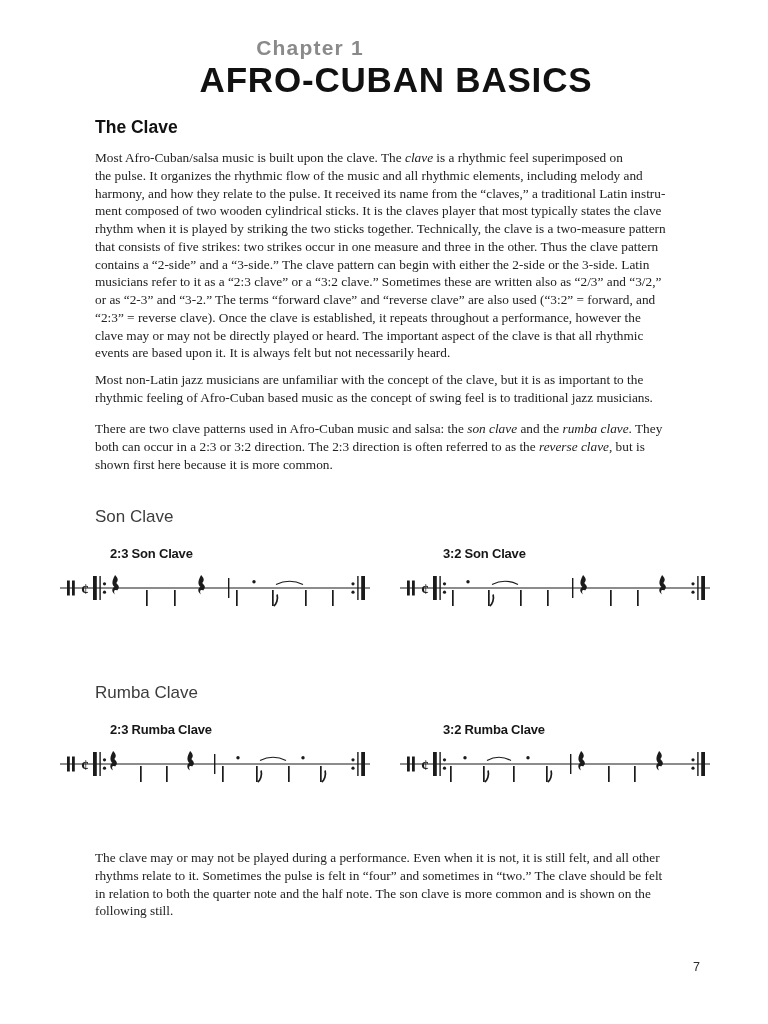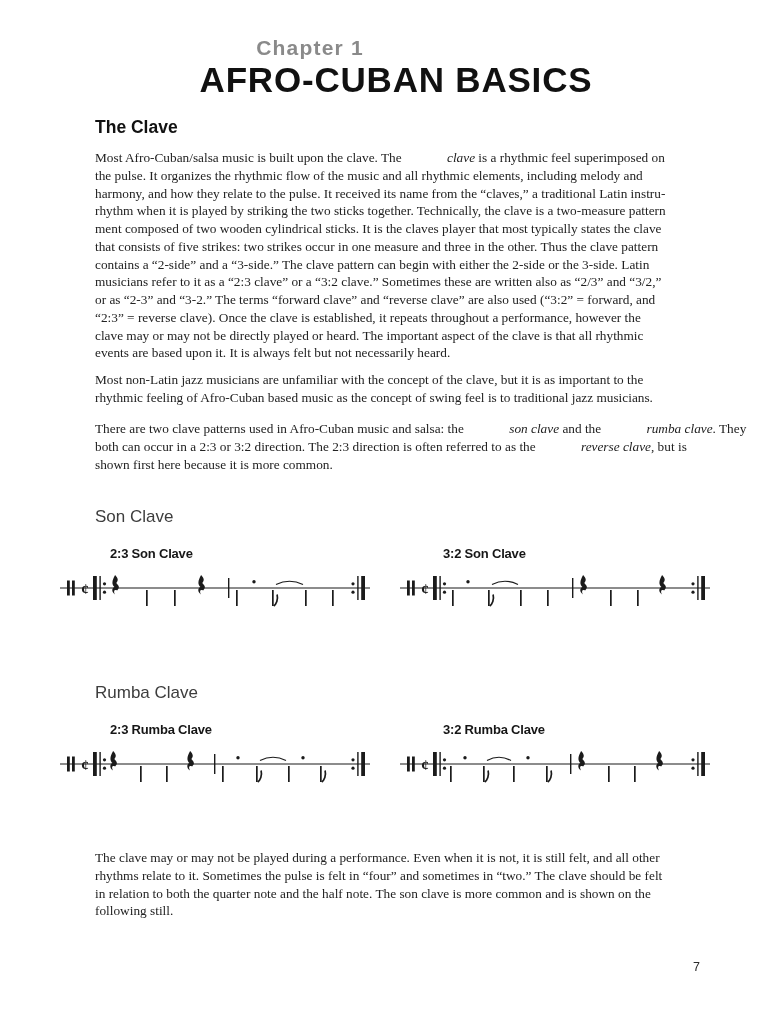--- a/index.html
+++ b/index.html
@@ -22,21 +22,21 @@
     font-family:"Liberation Sans", sans-serif;font-weight:bold;
     font-size:17.5px;color:#111;
   }
   .sub-heading{
     position:absolute;left:95px;
     font-family:"Liberation Sans", sans-serif;font-weight:normal;
     font-size:17px;color:#3d3d3d;
   }
   .para{position:absolute;left:95px;width:600px;font-size:13.3px;color:#222;}
   .tline{white-space:nowrap;height:17.75px;line-height:17.75px;}
-  .tline em{font-style:italic;margin-left:42px;}
+  .tline em{font-style:italic;}
   .staff-label{
     position:absolute;font-family:"Liberation Sans", sans-serif;
     font-weight:bold;font-size:13px;letter-spacing:-0.2px;color:#161616;
   }
   .staff{position:absolute;width:310px;height:48px;}
   .page-number{
     position:absolute;left:693px;top:960px;
     font-family:"Liberation Sans", sans-serif;font-size:12.5px;color:#2b2b2b;
   }
 </style>
@@ -47,22 +47,22 @@
 
   <div class="chapter">Chapter 1</div>
   <div class="title">AFRO-CUBAN BASICS</div>
 
   <div class="section-heading" style="top:117px">The Clave</div>
 
   <div class="para" style="top:149px">
       <div class="tline"><span>Most Afro-Cuban/salsa music is built upon the clave. The </span><em>clave</em><span> is a rhythmic feel superimposed on</span></div>
       <div class="tline"><span>the pulse. It organizes the rhythmic flow of the music and all rhythmic elements, including melody and</span></div>
       <div class="tline"><span>harmony, and how they relate to the pulse. It received its name from the “claves,” a traditional Latin instru-</span></div>
+      <div class="tline"><span>ment composed of two wooden cylindrical sticks. It is the claves player that most typically states the clave</span></div>
       <div class="tline"><span>rhythm when it is played by striking the two sticks together. Technically, the clave is a two-measure pattern</span></div>
-      <div class="tline"><span>ment composed of two wooden cylindrical sticks. It is the claves player that most typically states the clave</span></div>
       <div class="tline"><span>that consists of five strikes: two strikes occur in one measure and three in the other. Thus the clave pattern</span></div>
       <div class="tline"><span>contains a “2-side” and a “3-side.” The clave pattern can begin with either the 2-side or the 3-side. Latin</span></div>
       <div class="tline"><span>musicians refer to it as a “2:3 clave” or a “3:2 clave.” Sometimes these are written also as “2/3” and “3/2,”</span></div>
       <div class="tline"><span>or as “2-3” and “3-2.” The terms “forward clave” and “reverse clave” are also used (“3:2” = forward, and</span></div>
       <div class="tline"><span>“2:3” = reverse clave). Once the clave is established, it repeats throughout a performance, however the</span></div>
       <div class="tline"><span>clave may or may not be directly played or heard. The important aspect of the clave is that all rhythmic</span></div>
       <div class="tline"><span>events are based upon it. It is always felt but not necessarily heard.</span></div>
     </div>
   <div class="para" style="top:371px">
       <div class="tline"><span>Most non-Latin jazz musicians are unfamiliar with the concept of the clave, but it is as important to the</span></div>

